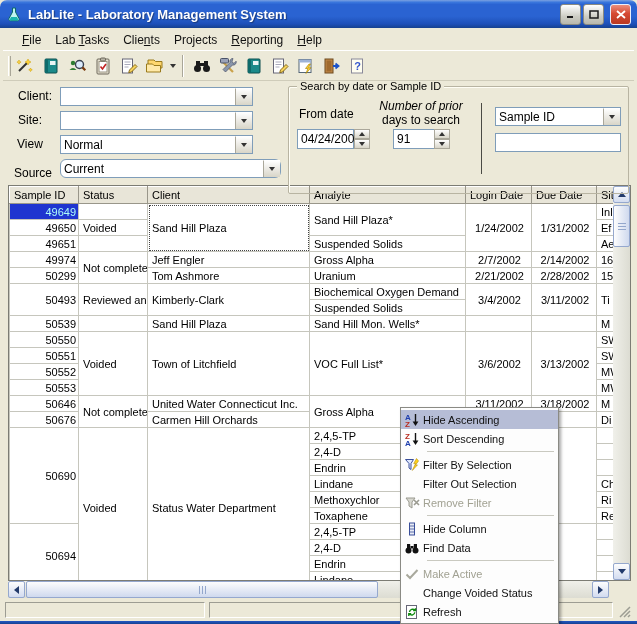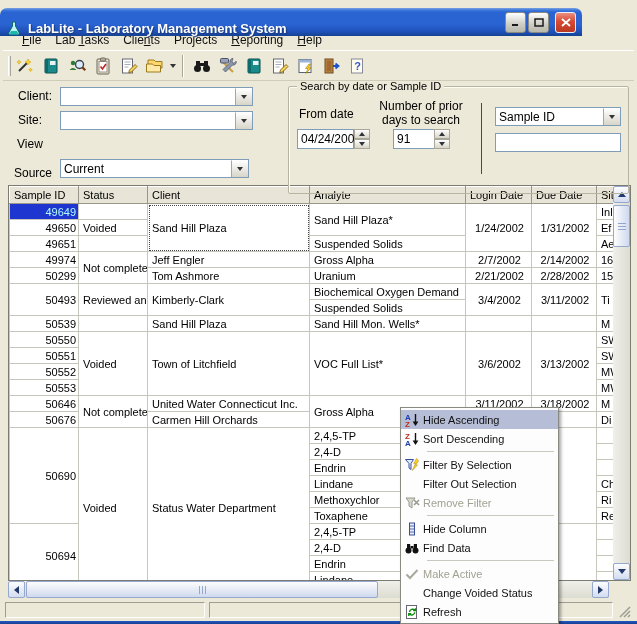--- a/index.html
+++ b/index.html
@@ -7,23 +7,23 @@
   body { font-family:"Liberation Sans", sans-serif; }
   #stage { position:relative; width:637px; height:624px; background:#ece9d8; overflow:hidden; }
 
   
   .frame-edge { position:absolute; background:linear-gradient(90deg,#2257c5,#1a4ab0); z-index:50; }
   #frame-left { left:0; top:28; width:3px; bottom:0; }
   #frame-right { right:0; top:28; width:3px; bottom:0; }
   #frame-bottom { left:0; bottom:0; height:3px; right:0; background:linear-gradient(180deg,#2257c5,#16418f); }
 
   
-  #titlebar { position:absolute; left:0; top:8px; width:582px; height:28px;
+  #titlebar { position:absolute; left:0; top:0; width:637px; height:28px;
     background:linear-gradient(180deg,#7ba1e0 0%,#3a77dd 8%,#2a63d2 16%,#2a63d2 58%,#1d4fb8 86%,#16418f 100%);
-    border-radius:7px 7px 0 0; display:flex; align-items:flex-end; z-index:60; }
+    border-radius:7px 7px 0 0; display:flex; align-items:center; z-index:60; }
   #title-text { color:#fff; font-weight:bold; font-size:13px; margin-left:6px; text-shadow:1px 1px 1px #1a3a7a; }
   .app-icon { margin-left:6px; display:flex; }
   .winbtn { width:21px; height:21px; border-radius:3px; display:flex; align-items:center; justify-content:center; border:1px solid #e9eefb; }
   .winbtn.sys { background:linear-gradient(180deg,#ffffff,#cdcdc4 60%,#b8b8ad); border-color:#8a8a80; }
   .winbtn.close { background:linear-gradient(180deg,#eb8f7d,#d64a34 45%,#b93822); margin-left:4px; }
   #win-controls { position:absolute; right:6px; top:4px; display:flex; gap:2px; }
 
   
   #menubar { position:absolute; left:3px; top:29px; right:3px; height:22px; background:#ece9d8;
     display:flex; align-items:center; padding-left:12px; border-bottom:1px solid #fff; z-index:5; }
@@ -262,34 +262,40 @@
         </div>
     </div>
     <span class="flabel" style="left:15px; top:32px;">Site:</span>
     <div class="combo" style="left:57px; top:30px; width:193px;">
       <div class="combo-text"></div>
       <div class="combo-btn">
           <span class="caret-down"></span>
         </div>
     </div>
     <span class="flabel" style="left:14px; top:56px;">View</span>
+    <div class="combo" style="left:57px; top:54px; width:193px;">
+      <div class="combo-text">Normal</div>
+      <div class="combo-btn">
+          <span class="caret-down"></span>
+        </div>
+    </div>
     <span class="flabel" style="left:11px; top:85px;">Source</span>
-    <div class="combo" style="left:57px; top:78px; width:189px;">
+    <div class="combo" style="left:57px; top:78px; width:221px;border-radius:6px;">
       <div class="combo-text">Current</div>
       <div class="combo-btn">
           <span class="caret-down"></span>
         </div>
     </div>
 
     <div class="groupbox" style="left:285px; top:5px; width:341px; height:108px;">
       <span class="groupbox-title">Search by date or Sample ID</span>
     </div>
     <span class="flabel" style="left:296px; top:26px;">From date</span>
     <div class="flabel" style="left:368px; top:18px; width:100px; text-align:center; font-size:12px;">
-      <span style="display:block;">Number of prior</span>
+      <span style="display:block;font-style:italic;">Number of prior</span>
       <span style="display:block;">days to search</span>
     </div>
     <div class="field" style="left:294px; top:48px; width:57px; height:20px;">04/24/2002</div>
     <div class="spinner" style="left:351px; top:48px;">
       <div class="spin-btn">
           <span class="arr-up"></span>
         </div>
       <div class="spin-btn">
           <span class="arr-dn"></span>
         </div>

